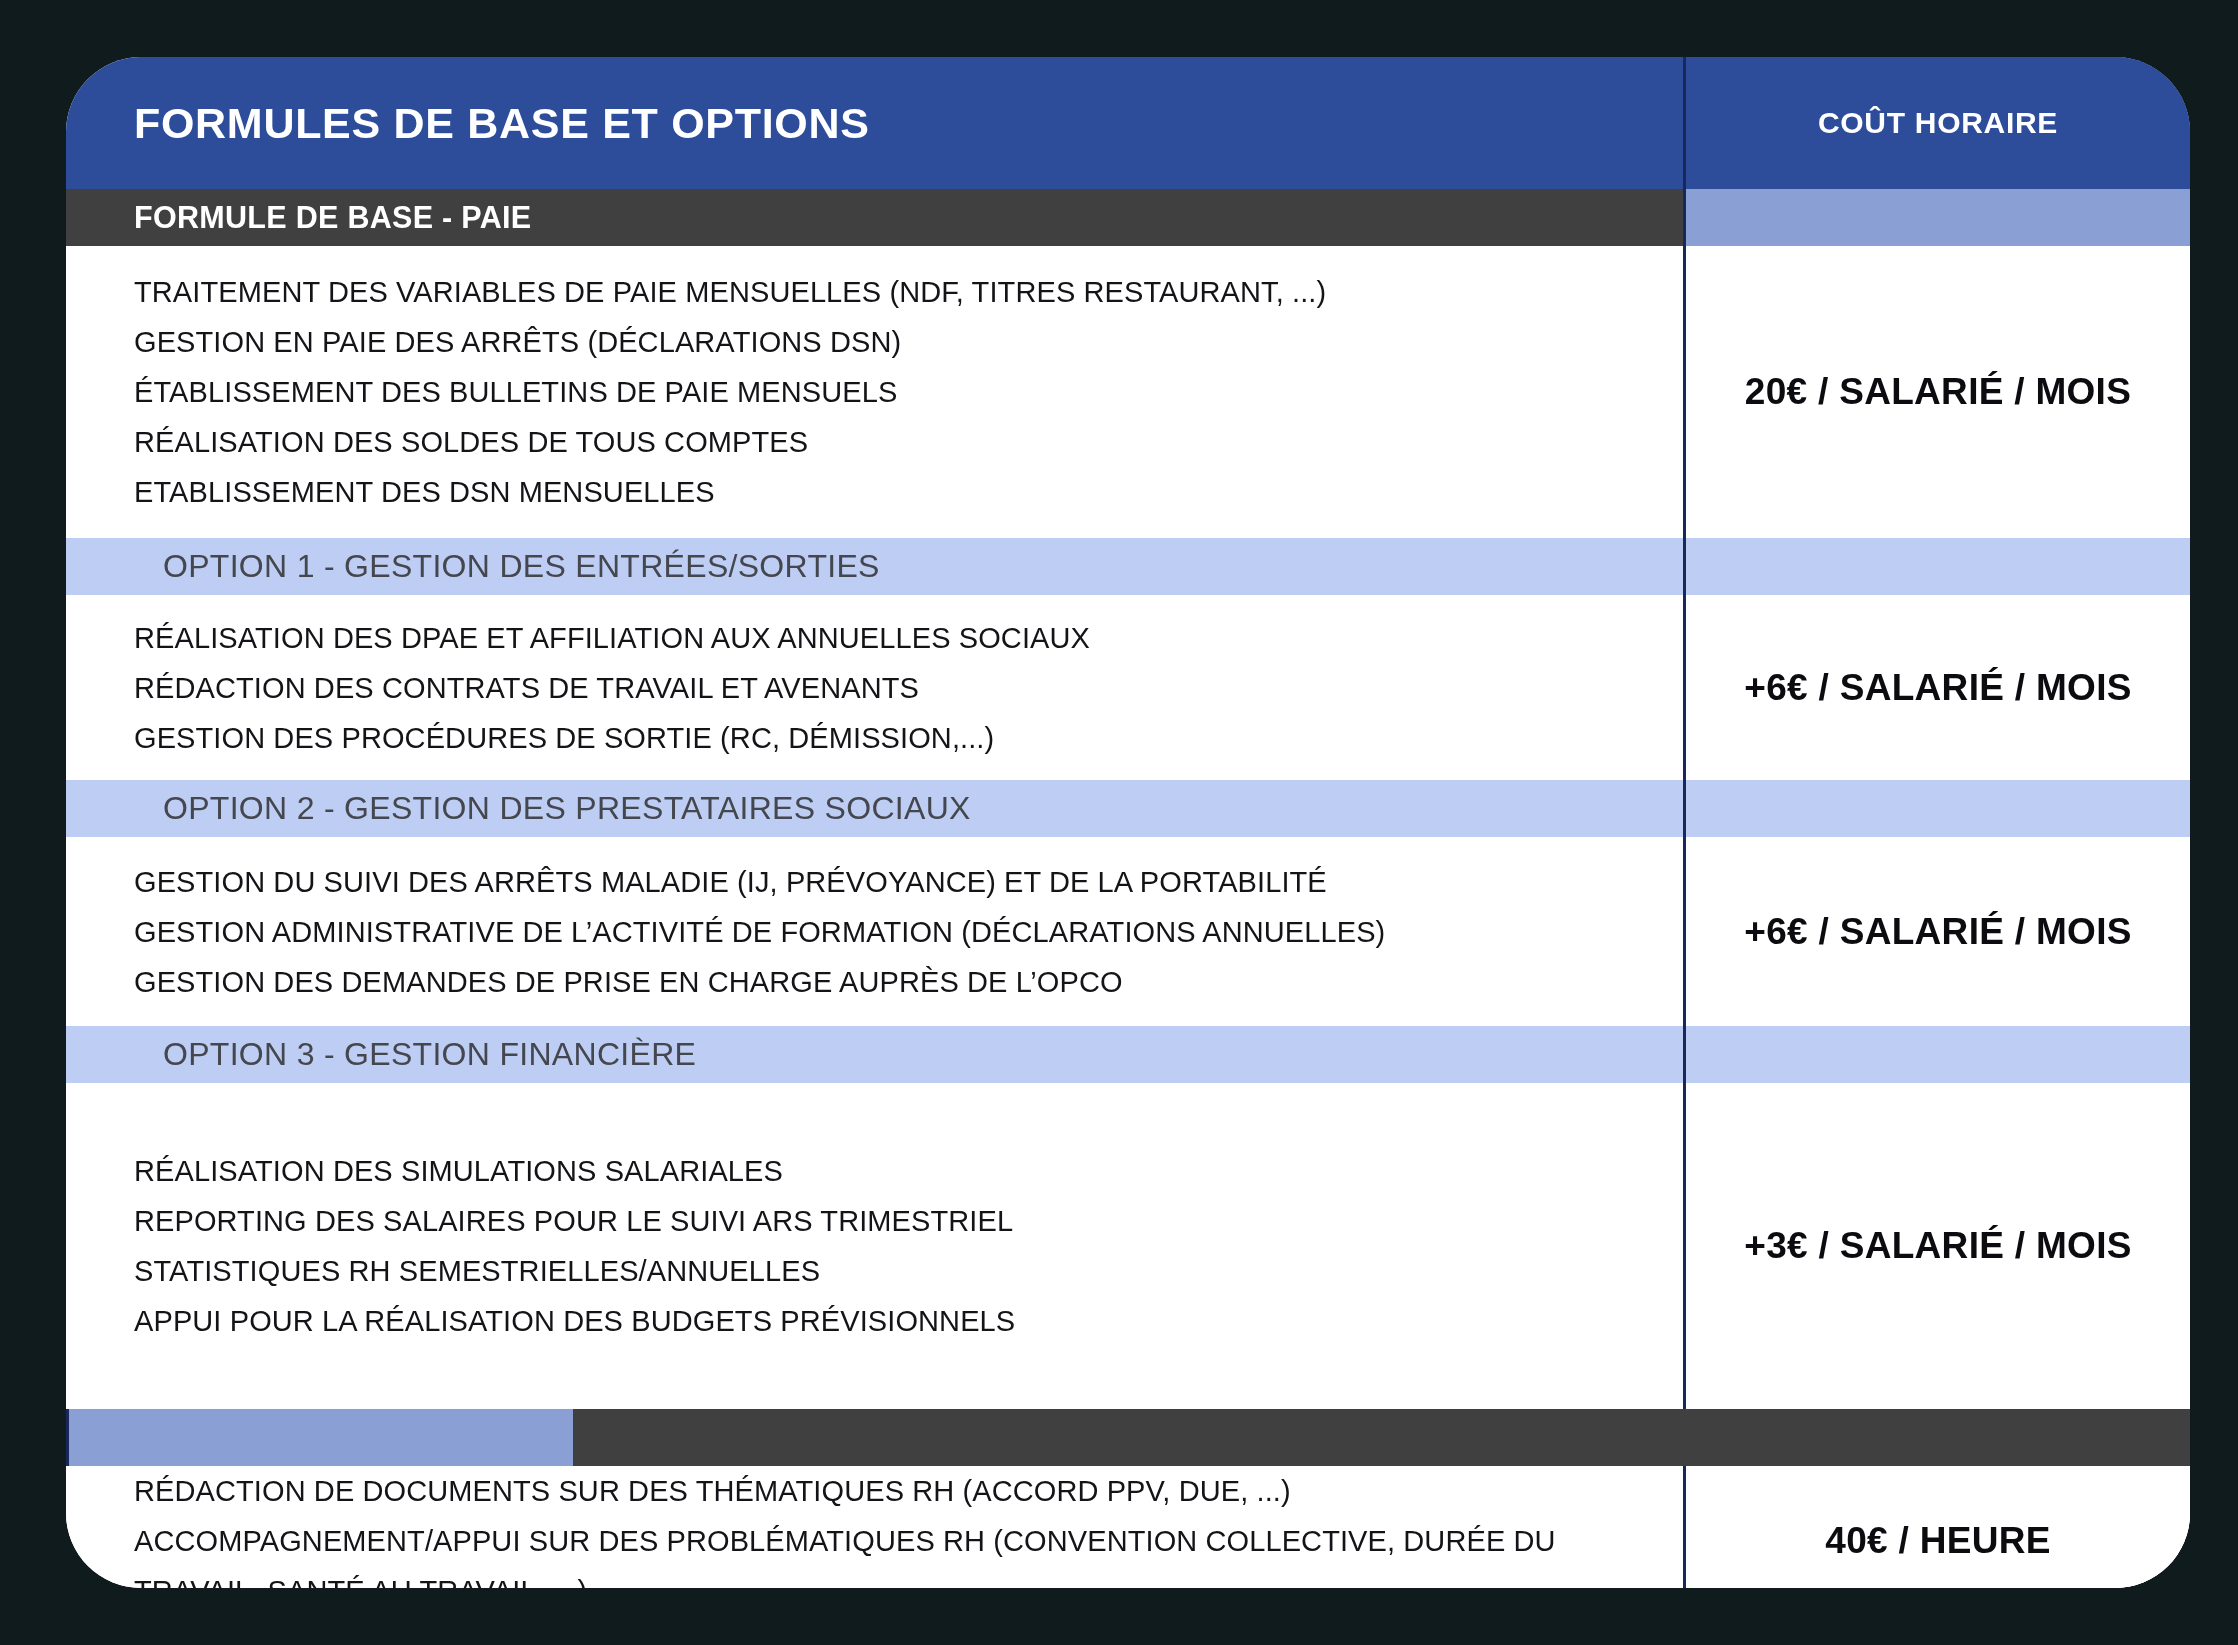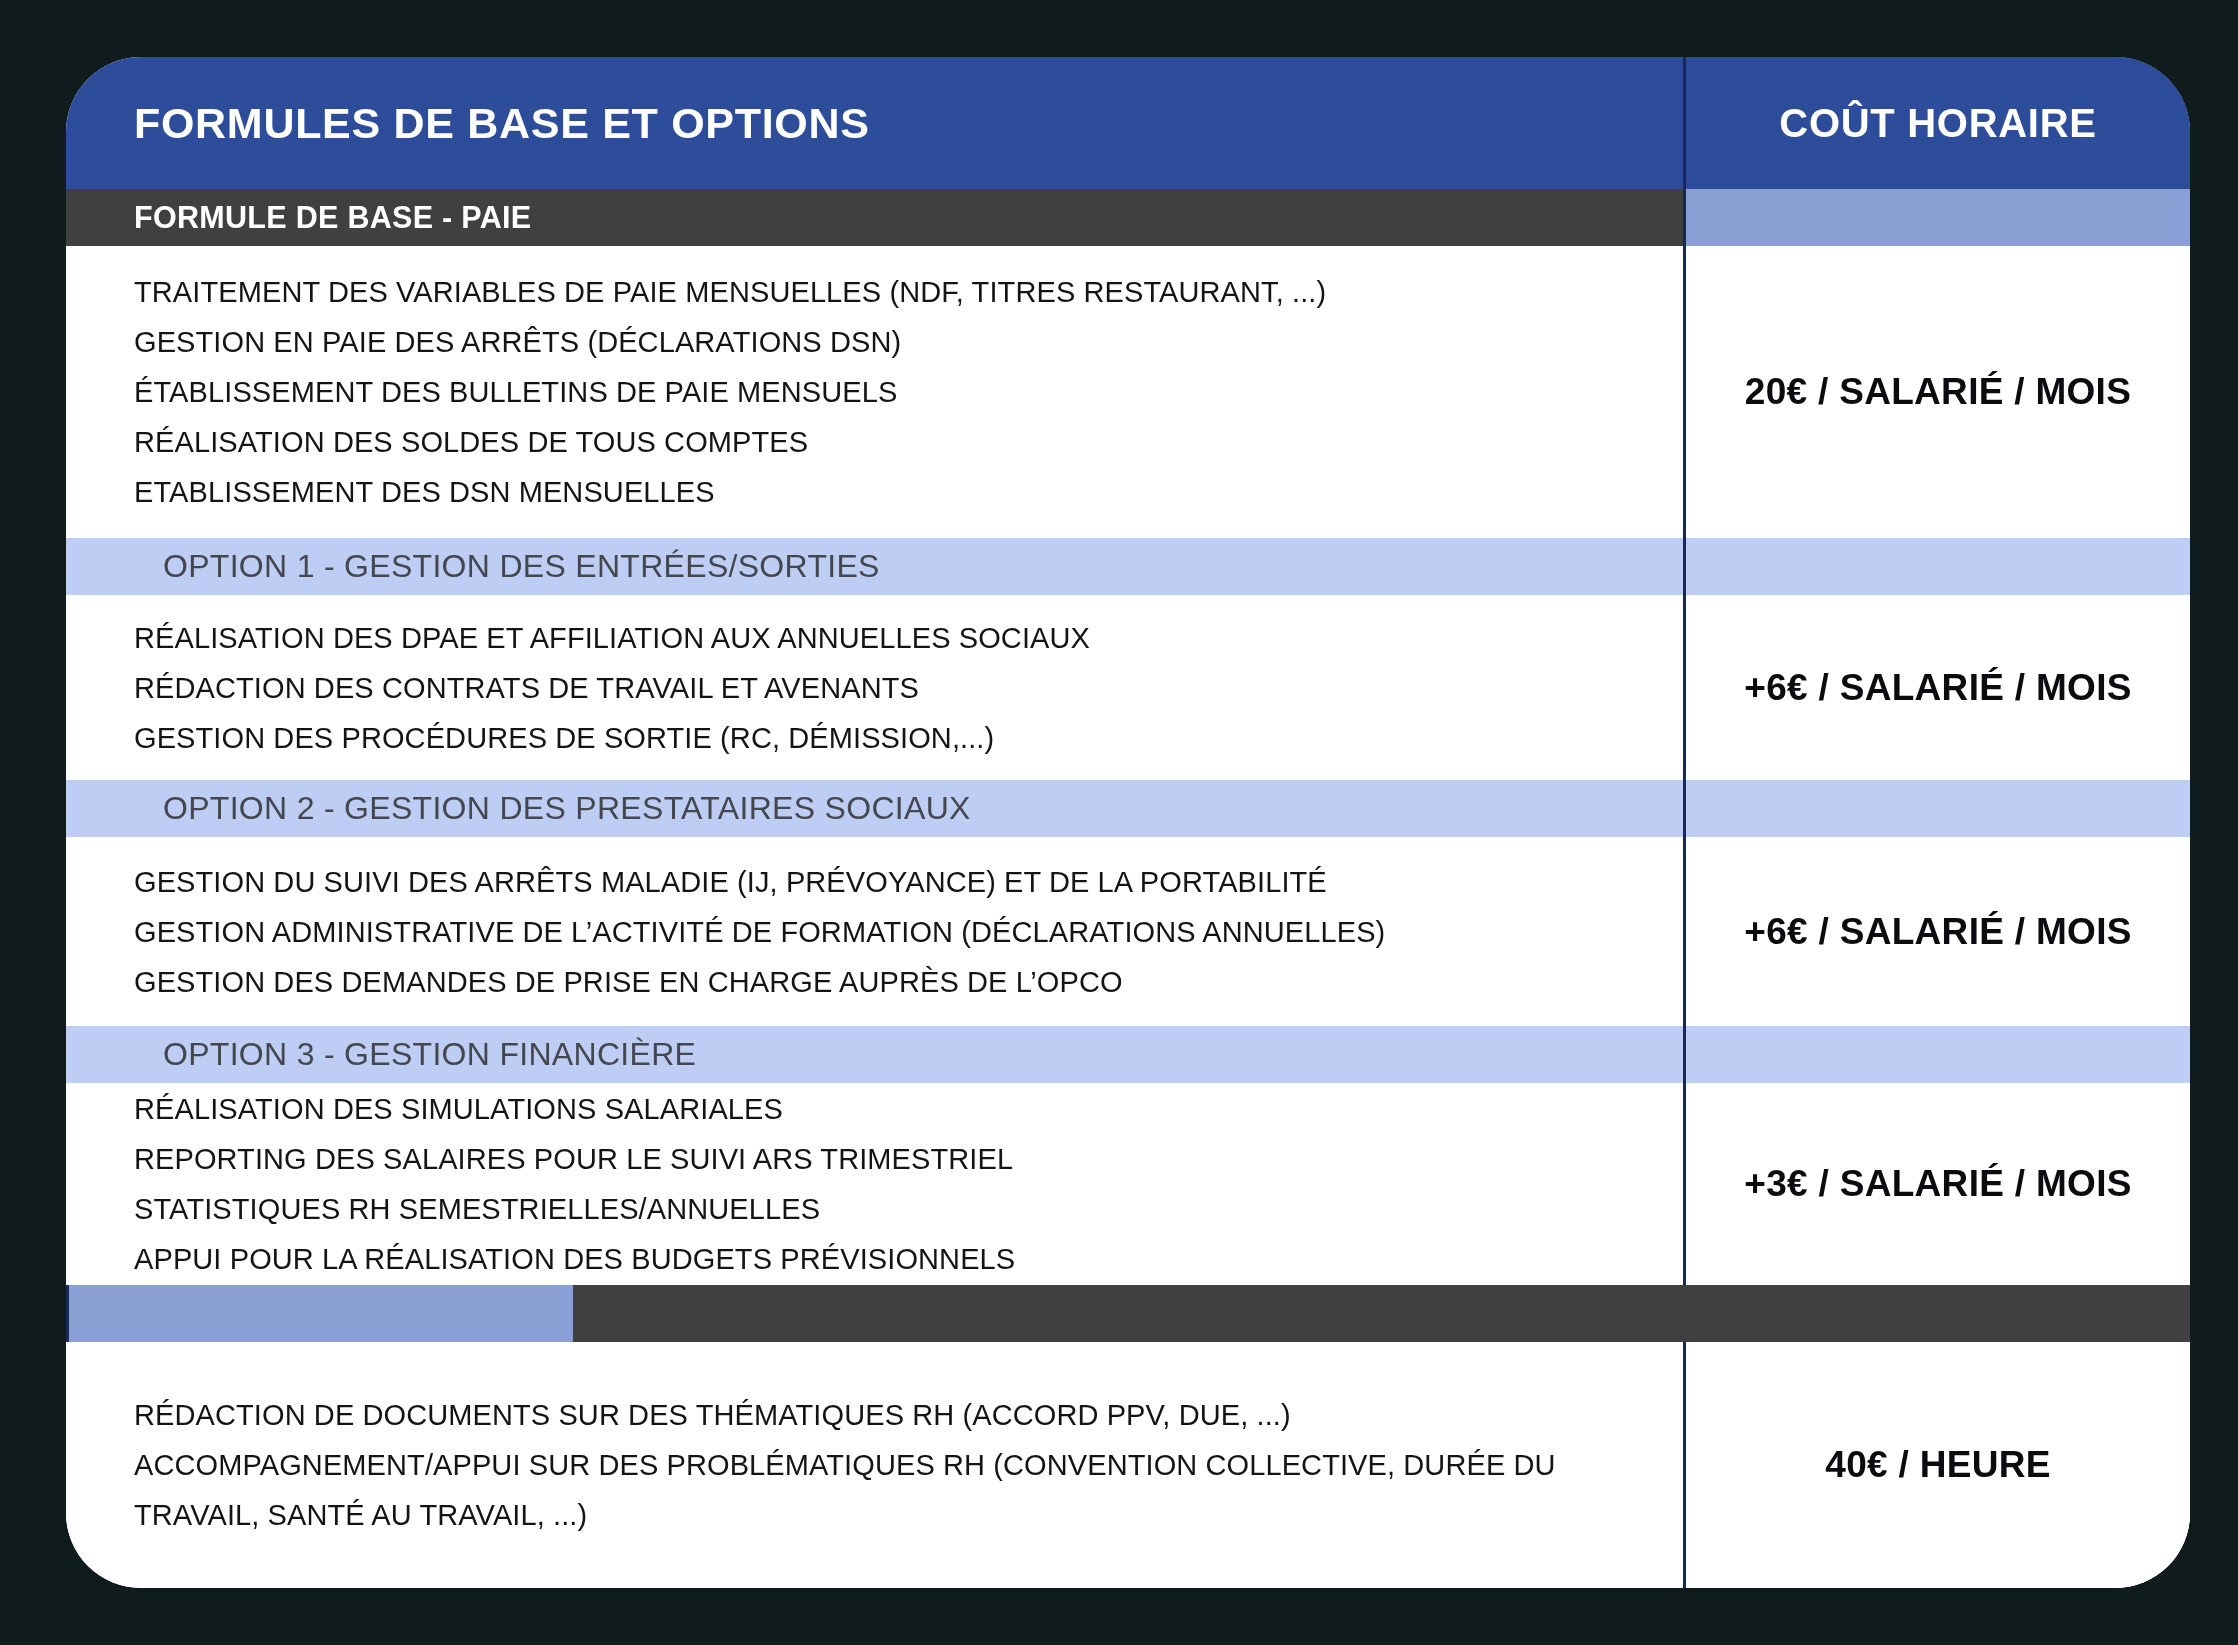--- a/index.html
+++ b/index.html
@@ -45,41 +45,41 @@
   .header-row { height: 132px; background: #2d4d9b; }
   .header-row .cell-right { background: #2d4d9b; }
   .header-title {
     color: #ffffff;
     font-size: 43px;
     font-weight: 700;
     letter-spacing: 0.7px;
   }
   .header-cost {
     color: #ffffff;
-    font-size: 40px;
+    font-size: 30px;
     font-weight: 700;
     letter-spacing: 0.7px;
     text-align: center;
   }
   
   .band-row { height: 57px; }
   .band-row.formule { background: #404040; }
   .band-row.option  { background: #bdcdf3; }
   .band-row.formule .cell-right { background: #8aa0d4; }
   .band-row.option  .cell-right { background: #bdcdf3; }
   .band-title { font-size: 30.5px; letter-spacing: 0.3px; white-space: nowrap; }
   .formule .band-title { color: #ffffff; font-weight: 700; }
   .option  .band-title { color: #45474f; font-weight: 500; font-size: 32px; margin-left: 29px; }
   
   .body-row { background: #ffffff; }
   .body-row .cell-right { background: #ffffff; }
   .sec1-body { height: 292px; }
   .sec2-body { height: 185px; }
   .sec3-body { height: 189px; }
-  .sec4-body { height: 202px; }
+  .sec4-body { height: 326px; }
   .sec5-body { flex: 1 1 auto; }
   .item {
     font-size: 29px;
     line-height: 50px;
     color: #141418;
     letter-spacing: 0.1px;
   }
   .price {
     font-size: 37px;
     font-weight: 700;

